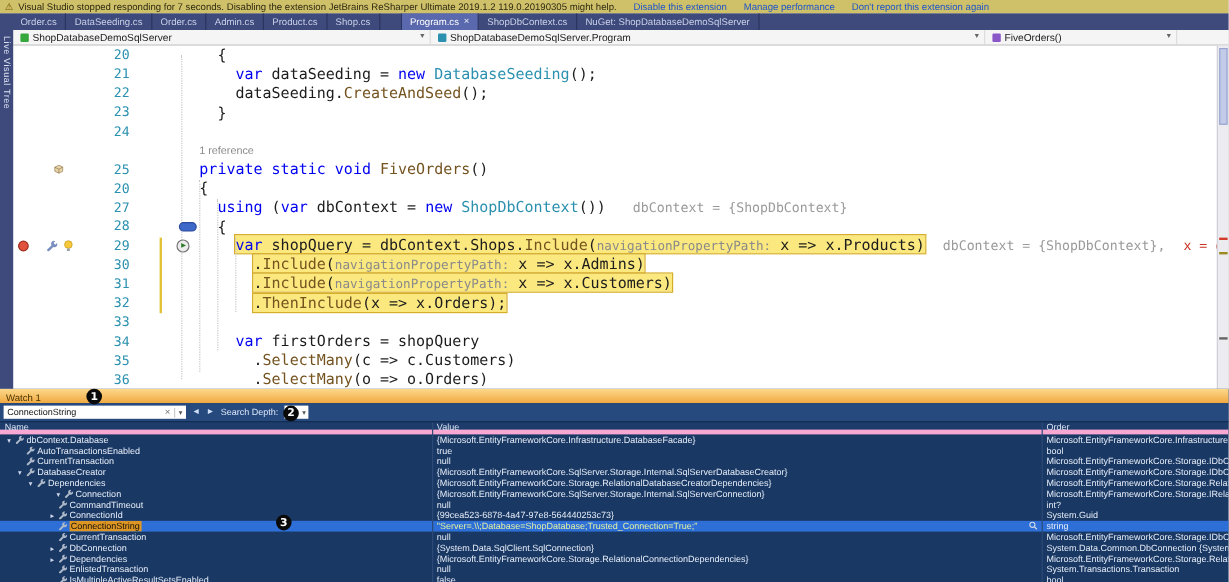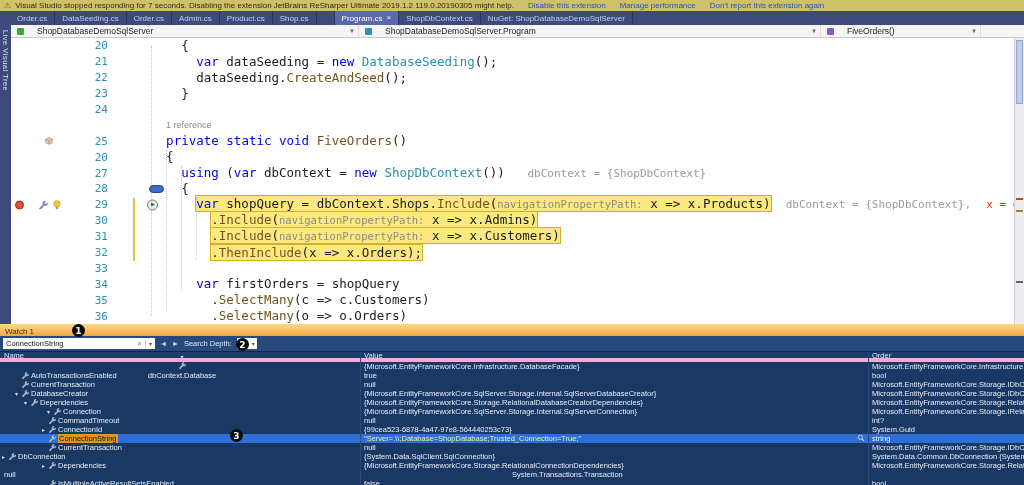--- a/index.html
+++ b/index.html
@@ -13,21 +13,21 @@
 
   
   .tabs{position:absolute;top:11px;left:0;right:0;height:14px;background:#3e4a7c;display:flex;align-items:stretch;padding-left:10px;font-size:8px;z-index:20}
   .tab{display:flex;align-items:center;padding:0 7px;color:#c9d0e8;border-right:1px solid #2c3560;gap:4px;white-space:nowrap}
   .tab.active{background:#5a69ad;color:#fff}
   .tab.gap{margin-left:17px;border-left:1px solid #2c3560}
   .tclose{color:#e8ecf8;font-size:8px;line-height:8px}
 
   
   .crumbs{position:absolute;top:25px;left:11px;right:0;height:13px;background:#f5f5f5;border-bottom:1px solid #c9c9c9;display:flex;font-size:8.5px;color:#222;z-index:10}
-  .crumb{display:flex;align-items:center;gap:13px;padding:0 14px 0 6px;position:relative;border-right:1px solid #ddd;overflow:hidden;white-space:nowrap}
+  .crumb{display:flex;align-items:center;gap:3px;padding:0 14px 0 6px;position:relative;border-right:1px solid #ddd;overflow:hidden;white-space:nowrap}
   .crumb .chev{position:absolute;right:3px;color:#666;font-size:6px}
   .c1{width:348px}.c2{width:462px}.c3{width:160px}
   .cicon{width:7px;height:7px;display:inline-block;flex:none}
   .cicon.green{background:#37a93c;border-radius:1px}
   .cicon.teal{background:#2b91af;border-radius:1px}
   .cicon.purple{background:#8a57c8;border-radius:1px}
 
   
   .rail{position:absolute;top:25px;left:0;width:11px;height:299px;background:#3e4a7c;z-index:15}
   .rail span{writing-mode:vertical-rl;font-size:7.5px;color:#dde2f2;display:inline-block;margin-top:5px;margin-left:1px;letter-spacing:.5px;white-space:nowrap}
@@ -280,21 +280,21 @@
         <span class="sdd">▾</span>
       </div>
     </div>
     <div class="whead">
       <span class="wh wh1">Name</span>
       <span class="wh wh2">Value</span>
       <span class="wh wh3">Order</span>
     </div>
     <div class="wrows">
         <div class="wrow">
-          <span class="wname" style="padding-left: 4px; flex-direction: column;">
+          <span class="wname" style="padding-left: 4px;">
             <span class="exp">▾</span>
             <span class="wrench">
               <svg width="7" height="7" viewBox="0 0 16 16">
                 <path fill="#adb8c9" d="M15.1 3.4 12.4 6 10 3.6 12.6.9A4.2 4.2 0 0 0 7 6.8L1 12.7a1.9 1.9 0 0 0 2.7 2.7l5.9-6a4.2 4.2 0 0 0 5.5-5.9z"></path>
               </svg>
             </span>
             <span>dbContext.Database</span>
           </span>
           <span class="wval"><span>{Microsoft.EntityFrameworkCore.Infrastructure.DatabaseFacade}</span></span>
           <span class="wtype">Microsoft.EntityFrameworkCore.Infrastructure.DatabaseFacade</span>
@@ -415,21 +415,21 @@
               <svg width="7" height="7" viewBox="0 0 16 16">
                 <path fill="#adb8c9" d="M15.1 3.4 12.4 6 10 3.6 12.6.9A4.2 4.2 0 0 0 7 6.8L1 12.7a1.9 1.9 0 0 0 2.7 2.7l5.9-6a4.2 4.2 0 0 0 5.5-5.9z"></path>
               </svg>
             </span>
             <span>CurrentTransaction</span>
           </span>
           <span class="wval"><span>null</span></span>
           <span class="wtype">Microsoft.EntityFrameworkCore.Storage.IDbContextTransaction</span>
         </div>
         <div class="wrow">
-          <span class="wname" style="">
+          <span class="wname" style="padding-left: 40px;">
             <span class="exp">▸</span>
             <span class="wrench">
               <svg width="7" height="7" viewBox="0 0 16 16">
                 <path fill="#adb8c9" d="M15.1 3.4 12.4 6 10 3.6 12.6.9A4.2 4.2 0 0 0 7 6.8L1 12.7a1.9 1.9 0 0 0 2.7 2.7l5.9-6a4.2 4.2 0 0 0 5.5-5.9z"></path>
               </svg>
             </span>
             <span>DbConnection</span>
           </span>
           <span class="wval"><span>{System.Data.SqlClient.SqlConnection}</span></span>
           <span class="wtype">System.Data.Common.DbConnection {System.Data.SqlClient.SqlConnection}</span>
@@ -441,20 +441,29 @@
               <svg width="7" height="7" viewBox="0 0 16 16">
                 <path fill="#adb8c9" d="M15.1 3.4 12.4 6 10 3.6 12.6.9A4.2 4.2 0 0 0 7 6.8L1 12.7a1.9 1.9 0 0 0 2.7 2.7l5.9-6a4.2 4.2 0 0 0 5.5-5.9z"></path>
               </svg>
             </span>
             <span>Dependencies</span>
           </span>
           <span class="wval"><span>{Microsoft.EntityFrameworkCore.Storage.RelationalConnectionDependencies}</span></span>
           <span class="wtype">Microsoft.EntityFrameworkCore.Storage.RelationalConnectionDependencies</span>
         </div>
         <div class="wrow">
+          <span class="wname" style="padding-left: 40px;">
+            <span class="exp"></span>
+            <span class="wrench">
+              <svg width="7" height="7" viewBox="0 0 16 16">
+                <path fill="#adb8c9" d="M15.1 3.4 12.4 6 10 3.6 12.6.9A4.2 4.2 0 0 0 7 6.8L1 12.7a1.9 1.9 0 0 0 2.7 2.7l5.9-6a4.2 4.2 0 0 0 5.5-5.9z"></path>
+              </svg>
+            </span>
+            <span>EnlistedTransaction</span>
+          </span>
           <span class="wval"><span>null</span></span>
           <span class="wtype">System.Transactions.Transaction</span>
         </div>
         <div class="wrow">
           <span class="wname" style="padding-left: 40px;">
             <span class="exp"></span>
             <span class="wrench">
               <svg width="7" height="7" viewBox="0 0 16 16">
                 <path fill="#adb8c9" d="M15.1 3.4 12.4 6 10 3.6 12.6.9A4.2 4.2 0 0 0 7 6.8L1 12.7a1.9 1.9 0 0 0 2.7 2.7l5.9-6a4.2 4.2 0 0 0 5.5-5.9z"></path>
               </svg>

